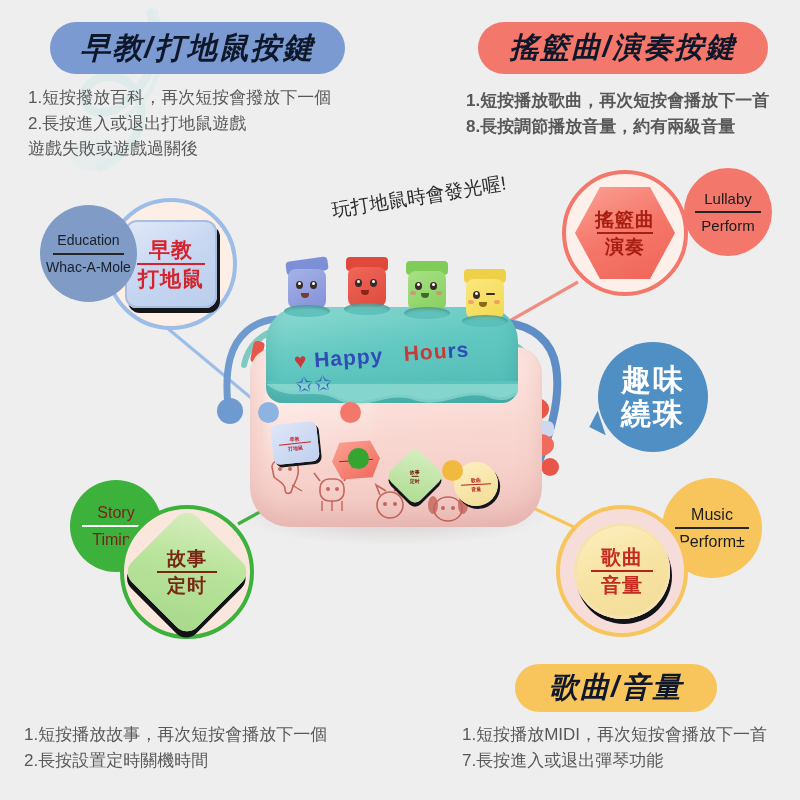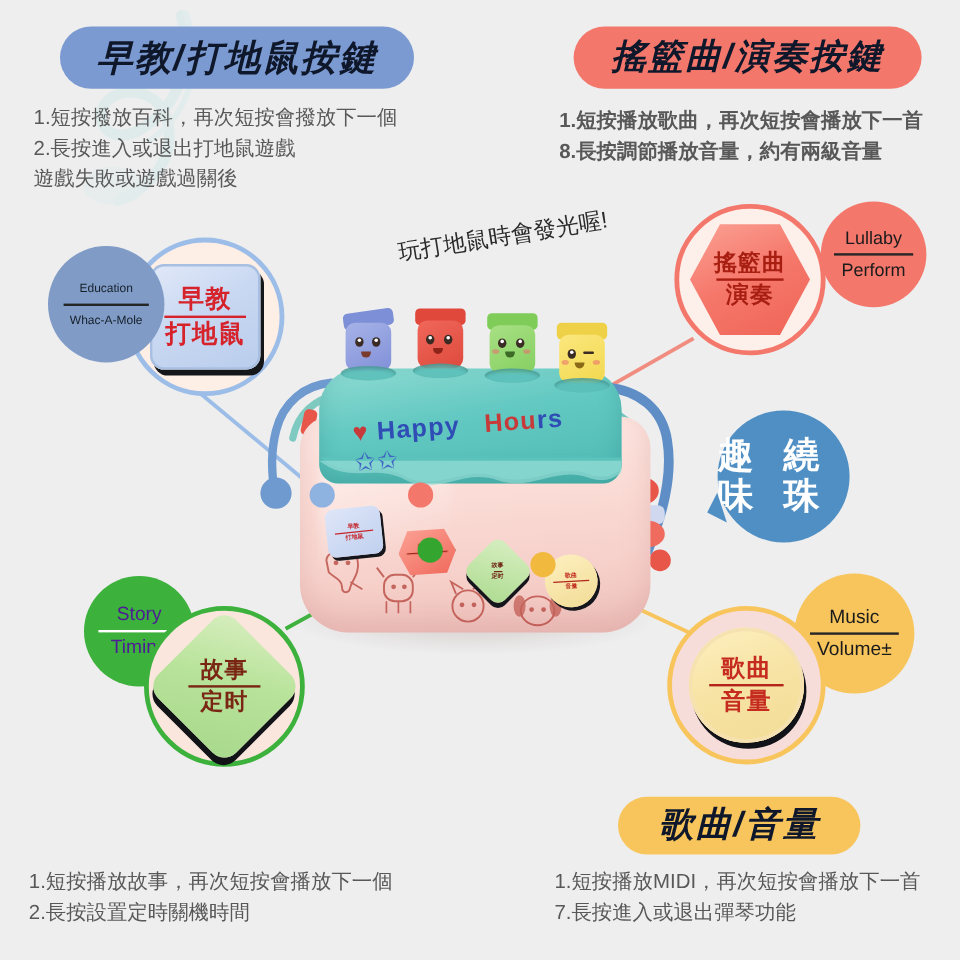--- a/index.html
+++ b/index.html
@@ -55,25 +55,25 @@
   .tag-bubble{
     position:absolute;border-radius:50%;
     display:flex;flex-direction:column;align-items:center;justify-content:center;
     color:#1d1d1d;text-align:center;
   }
   .tag-bubble .t-top{font-size:15px;line-height:19px;padding-bottom:2px;}
   .tag-bubble .t-rule{width:74%;height:2px;background:#262626;margin:1px 0 2px;}
   .tag-bubble .t-bot{font-size:15px;line-height:19px;padding-top:1px;}
 
   #tag-edu  {left:40px; top:205px;width:97px;height:97px;background:#7f9bc6;}
-  #tag-edu .t-top,#tag-edu .t-bot{color:#17202b;font-size:10px;}
+  #tag-edu .t-top,#tag-edu .t-bot{color:#17202b;font-size:14px;}
   #tag-lull {left:684px;top:168px;width:88px;height:88px;background:#f4776c;}
   #tag-lull .t-top,#tag-lull .t-bot{color:#1b1b1b;font-size:15px;}
   #tag-story{left:70px; top:480px;width:92px;height:92px;background:#3cb13c;}
-  #tag-story .t-top,#tag-story .t-bot{color:#4c1d95;font-size:16px;}
+  #tag-story .t-top,#tag-story .t-bot{color:#7f1d1d;font-size:16px;}
   #tag-story .t-rule{background:#fff;}
   #tag-music{left:662px;top:478px;width:100px;height:100px;background:#f8c55d;}
   #tag-music .t-top,#tag-music .t-bot{color:#1b1b1b;font-size:16px;}
 
   
   .lens{
     position:absolute;border-radius:50%;
     display:flex;align-items:center;justify-content:center;
     box-sizing:border-box;
   }
@@ -127,21 +127,21 @@
     background:linear-gradient(160deg,#fdf0c0 0%,#f7e3a4 48%,#f2dc96 100%);
     box-shadow:2px 5px 0 #121318, 0 0 0 3px #f6e2b0 inset;
   }
   #btn-music .bf-top,#btn-music .bf-bot{color:#c62b20;font-size:20px;}
   #btn-music .bf-rule{width:62px;background:#b3251b;}
 
   
   #bubble-beads{
     position:absolute;left:598px;top:342px;width:110px;height:110px;
     border-radius:50%;background:#4f8fc4;
-    display:flex;flex-direction:row;align-items:center;justify-content:center;
+    display:flex;flex-direction:column;align-items:center;justify-content:center;
     color:#fff;font-size:30px;font-weight:bold;line-height:34px;letter-spacing:2px;
   }
   #bubble-beads::after{
     content:"";position:absolute;left:-9px;bottom:14px;
     width:0;height:0;border:13px solid transparent;
     border-right-color:#4f8fc4;border-left:0;transform:rotate(-18deg);
   }
 
   
   #note-glow{
@@ -474,21 +474,21 @@
     </div>
   </div>
   <div class="desc" id="desc-story">
     <div>1.短按播放故事，再次短按會播放下一個</div>
     <div>2.長按設置定時關機時間</div>
   </div>
 
   <div class="tag-bubble" id="tag-music">
     <span class="t-top">Music</span>
     <span class="t-rule"></span>
-    <span class="t-bot">Volume±</span>
+    <span class="t-bot">Perform±</span>
   </div>
   <div class="lens" id="lens-music">
     <div class="btn-face" id="btn-music">
       <span class="bf-top">歌曲</span>
       <span class="bf-rule"></span>
       <span class="bf-bot">音量</span>
     </div>
   </div>
   <div class="pill" id="pill-music">歌曲/音量</div>
   <div class="desc" id="desc-music">

